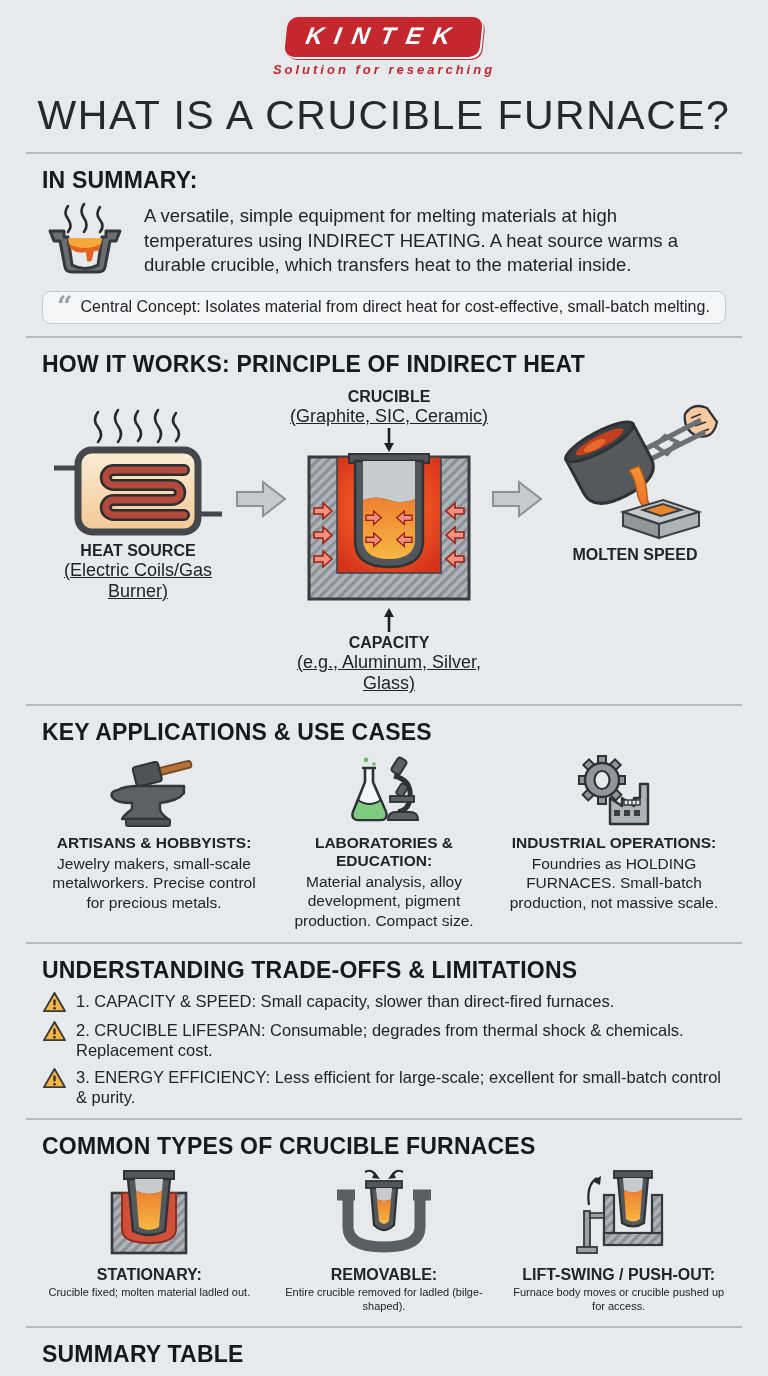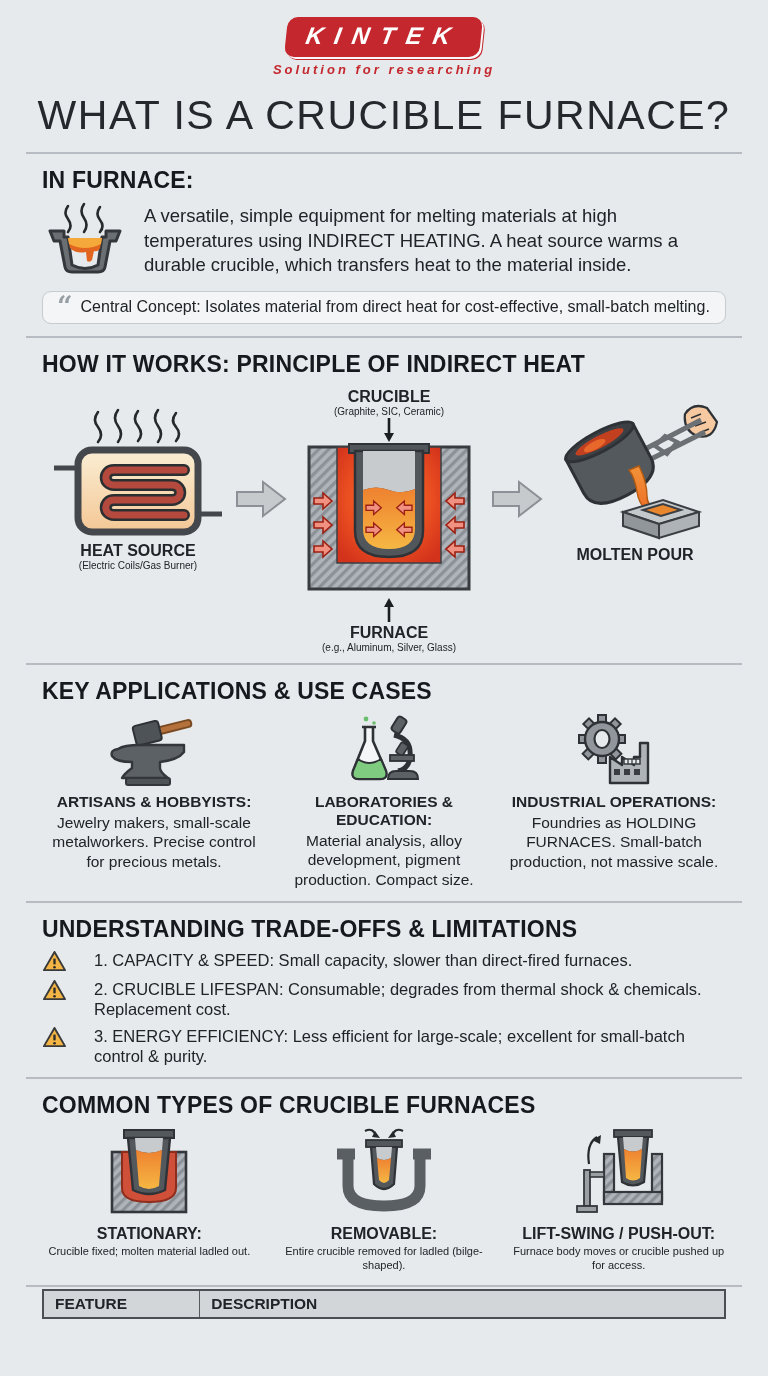--- a/index.html
+++ b/index.html
@@ -28,32 +28,32 @@
   .qmark { font-family:"DejaVu Serif", serif; font-weight:bold; font-size:27px; color:#98a0a6; line-height:.7; }
 
   
   .diagram { display:flex; justify-content:space-between; align-items:flex-start; margin-top:2px; padding-bottom:10px; }
   .d-col { text-align:center; }
   .d-left { width:192px; padding-top:22px; }
   .d-center { width:202px; }
   .d-right { width:182px; padding-top:18px; }
   .d-arrow { padding-top:92px; }
   .dlab { font-weight:bold; font-size:16px; margin-top:2px; }
-  .dsub { font-size:10px; }
+  .dsub { font-size:18px;text-decoration:underline; }
   .varrow { display:block; margin:1px auto; }
 
   
   .apps { display:flex; gap:6px; margin-top:4px; padding-bottom:12px;justify-content:space-between; }
   .app { flex:1; text-align:center; }
   .app .ic { height:74px; display:flex; align-items:flex-end; justify-content:center; margin-bottom:6px; }
   .app h3 { font-size:15.5px; margin-bottom:2px; }
   .app p { font-size:15.5px; line-height:1.26; }
 
   
-  .trade-row { display:flex; align-items:flex-start; gap:27px; margin:7px 0; font-size:16.5px; line-height:1.2; }
+  .trade-row { display:flex; align-items:flex-start; gap:9px; margin:7px 0; font-size:16.5px; line-height:1.2; }
   .trade-row svg { flex:0 0 auto; margin-top:-1px; }
 
   
   .types { display:flex; gap:20px; margin-top:6px; padding-bottom:12px; }
   .type { flex:1; text-align:center; }
   .type .ic { height:92px; display:flex; align-items:center; justify-content:center; margin-bottom:6px; }
   .type h3 { font-size:16px; margin-bottom:2px; }
   .type p { font-size:11px; line-height:1.27; }
 
   
@@ -98,21 +98,21 @@
     <div class="logo-box">
       <span>KINTEK</span>
     </div>
     <div class="tagline">Solution for researching</div>
   </div>
 
   <h1 class="page-title">WHAT IS A CRUCIBLE FURNACE?</h1>
   <div class="divider"></div>
 
   <div class="section">
-    <h2 class="sec">IN FURNACE:</h2>
+    <h2 class="sec">IN SUMMARY:</h2>
     <div class="essence-row">
       <span>
         <svg width="86" height="74" viewBox="0 0 86 74">
           <path d="M26,4 q-5,7 0,13 q5,7 0,13" fill="none" stroke="#26292c" stroke-width="2.6" stroke-linecap="round"></path>
           <path d="M42,2 q-5,7 0,14 q5,7 0,14" fill="none" stroke="#26292c" stroke-width="2.6" stroke-linecap="round"></path>
           <path d="M58,5 q-5,7 0,13 q5,6 0,12" fill="none" stroke="#26292c" stroke-width="2.6" stroke-linecap="round"></path>
           <path d="M8,30 H22 V36 H26 L30,64 Q43,71 56,64 L60,36 H64 V30 H78 L74,40 H68 L63,66 Q62,71 56,71 H30 Q24,71 23,66 L18,40 H12 Z" fill="#6a6f74" stroke="#34383c" stroke-width="3" stroke-linejoin="round" transform="translate(0,-1)"></path>
           <path d="M26,36 H60 L58,46 Q56,50 52,49 L50,58 Q48,61 45,59 L44,50 Q34,52 28,46 Z" fill="#e2661f"></path>
           <path d="M26,36 H60 L59,42 Q43,50 27,42 Z" fill="#f5a93b"></path>
         </svg>
@@ -179,21 +179,21 @@
             <use href="#rarrow" fill="#f09181" stroke="#9c2013" stroke-width="1.6" transform="translate(63,58) scale(0.85)"></use>
             <use href="#rarrow" fill="#f09181" stroke="#9c2013" stroke-width="1.6" transform="translate(63,80) scale(0.85)"></use>
             <use href="#rarrow" fill="#f09181" stroke="#9c2013" stroke-width="1.6" transform="translate(109,58) scale(-0.85,0.85)"></use>
             <use href="#rarrow" fill="#f09181" stroke="#9c2013" stroke-width="1.6" transform="translate(109,80) scale(-0.85,0.85)"></use>
           </svg>
         </span>
         <svg class="varrow" width="14" height="24" viewBox="0 0 14 24">
           <line x1="7" y1="24" x2="7" y2="8" stroke="#1c1f22" stroke-width="2.6"></line>
             <polygon points="2,9 12,9 7,0" fill="#1c1f22"></polygon>
         </svg>
-        <div class="dlab">FURNACE</div>
+        <div class="dlab">CAPACITY</div>
         <div class="dsub">(e.g., Aluminum, Silver, Glass)</div>
       </div>
 
       <div class="d-arrow">
         <svg width="52" height="42" viewBox="0 0 52 42">
             <polygon points="2,14 28,14 28,4 50,21 28,38 28,28 2,28" fill="#c6cacd" stroke="#8b9196" stroke-width="2"></polygon>
           </svg>
       </div>
 
       <div class="d-col d-right">
@@ -210,21 +210,21 @@
               <ellipse cx="60" cy="36" rx="27" ry="6" fill="#c2401f"></ellipse>
               <ellipse cx="54" cy="37" rx="12" ry="4" fill="#e8672a"></ellipse>
             </g>
             <path d="M88,62 Q96,78 96,92 Q96,102 106,106 L112,108 L100,110 Q88,102 86,88 Q84,74 78,66 Z" fill="url(#molten2)" stroke="#b35a12" stroke-width="1.4"></path>
             <polygon points="72,108 112,96 148,108 108,120" fill="#c3c8cb" stroke="#3a3e42" stroke-width="2"></polygon>
             <polygon points="72,108 108,120 108,134 72,122" fill="#90969a" stroke="#3a3e42" stroke-width="2"></polygon>
             <polygon points="108,120 148,108 148,122 108,134" fill="#aeb3b7" stroke="#3a3e42" stroke-width="2"></polygon>
             <polygon points="92,106 112,100 130,106 110,112" fill="#e8872e" stroke="#3a3e42" stroke-width="2"></polygon>
           </svg>
         </span>
-        <div class="dlab">MOLTEN POUR</div>
+        <div class="dlab">MOLTEN SPEED</div>
       </div>
     </div>
   </div>
   <div class="divider"></div>
 
   <div class="section">
     <h2 class="sec">KEY APPLICATIONS &amp; USE CASES</h2>
     <div class="apps">
       <div class="app">
         <div class="ic">
@@ -376,20 +376,21 @@
           </svg>
         </div>
         <h3>LIFT-SWING / PUSH-OUT:</h3>
         <p>Furnace body moves or crucible pushed up for access.</p>
       </div>
     </div>
   </div>
   <div class="divider"></div>
 
   <div class="section">
+    <h2 class="sec">SUMMARY TABLE</h2>
     <table>
       <thead>
         <tr>
           <th style="width:23%">FEATURE</th>
           <th>DESCRIPTION</th>
         </tr>
       </thead>
 
     </table>
   </div>

